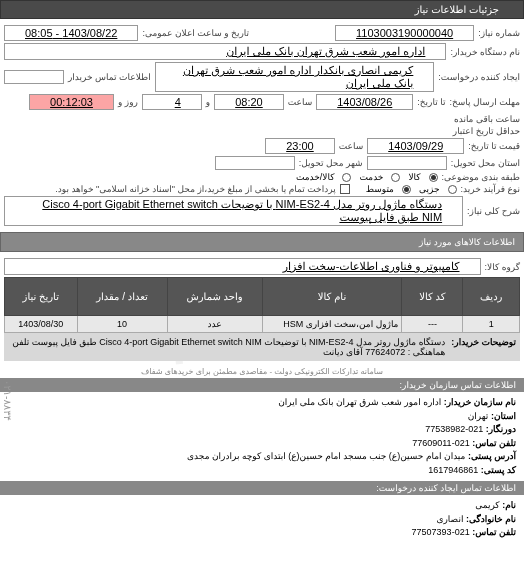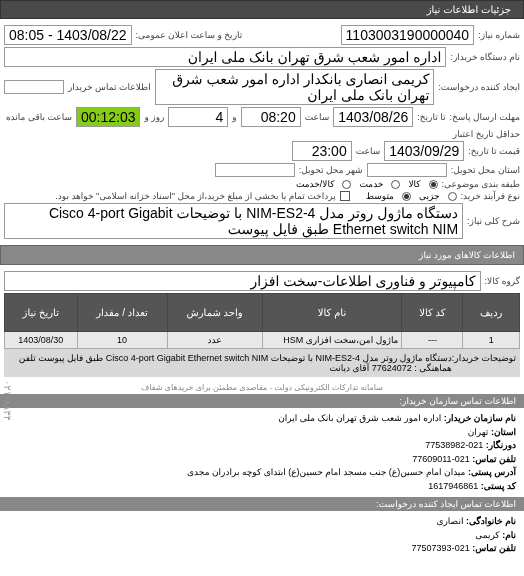--- a/index.html
+++ b/index.html
@@ -1,37 +1,37 @@
 <!DOCTYPE html>
 <html dir="rtl" lang="fa"><head>
 <meta charset="utf-8">
 <style>
 * { box-sizing: border-box; margin: 0; padding: 0; }
 html, body { width: 524px; height: 576px; font-family: Tahoma, Arial, sans-serif; font-size: 9px; direction: rtl; background: #fff; }
 .page { width: 524px; background: #fff; position: relative; }
 .watermark { position: absolute; font-size: 60px; color: rgba(0,0,0,0.05); font-weight: bold; top: 300px; left: 50%; transform: translateX(-50%) rotate(-5deg); pointer-events: none; z-index: 0; }
-.header-bar { background: #4a4a4a; color: #fff; padding: 3px 12px; font-size: 10px; text-align: right; border: 1px solid #333; }
+.header-bar { background: #4a4a4a; color: #fff; padding: 3px 24px; font-size: 10px; text-align: right; border: 1px solid #333; }
 .sub-header { background: #888; color: #fff; padding: 4px 8px; font-size: 9px; border: 1px solid #666; }
 .content { padding: 4px; position: relative; z-index: 1; }
 .row { display: flex; align-items: center; margin: 2px 0; gap: 4px; flex-wrap: wrap; }
 .label { color: #444; font-size: 9px; white-space: nowrap; }
-.field { background: #fff; border: 1px solid #999; padding: 1px 4px; font-size: 14px; min-height: 14px; display: inline-block; min-width: 80px; }
+.field { background: #fff; border: 1px solid #999; padding: 1px 20px; font-size: 11px; min-height: 14px; display: inline-block; min-width: 80px; text-decoration: underline; }
 .field.wide { flex: 1; min-width: 200px; }
 .field.medium { min-width: 120px; }
 .field.small { min-width: 60px; }
 .radio-group { display: flex; gap: 8px; align-items: center; }
 .radio-item { display: flex; align-items: center; gap: 8px; }
 .radio-circle { width: 9px; height: 9px; border: 1px solid #555; border-radius: 50%; display: inline-flex; align-items: center; justify-content: center; }
 .radio-circle.checked::after { content: ''; width: 5px; height: 5px; background: #333; border-radius: 50%; display: block; }
 .checkbox { width: 10px; height: 10px; border: 1px solid #555; display: inline-block; }
 .table { width: 100%; border-collapse: collapse; margin-top: 2px; }
 .table th { background: #555; color: #fff; padding: 13px; font-size: 10px; border: 1px solid #444; font-weight: normal; }
 .table td { background: #e8e8e8; padding: 3px; font-size: 9px; border: 1px solid #aaa; text-align: center; }
 .desc-row { background: #d8d8d8; padding: 4px; font-size: 9px; display: flex; }
-.desc-label { font-weight: normal; flex-shrink: 0; }
+.desc-label { font-weight: bold; margin-left: 6px; flex-shrink: 0; }
 .section-title { background: #888; color: #fff; padding: 2px 8px; font-size: 9px; }
 .contact-block { padding: 4px 8px; font-size: 9px; line-height: 1.5; }
 .contact-block .lbl { font-weight: bold; }
 .notice { font-size: 8px; color: #888; padding: 2px 8px; text-align: center; }
 </style>
 </head>
 <body>
 
 <div class="page">
 
@@ -63,21 +63,21 @@
 
 <div class="row">
   <span class="label">مهلت ارسال پاسخ:</span>
   <span class="label">تا تاریخ:</span>
   <span class="field">1403/08/26</span>
   <span class="label">ساعت</span>
   <span class="field small">08:20</span>
   <span class="label">و</span>
   <span class="field small">4</span>
   <span class="label">روز و</span>
-  <span class="field small" style="background:#84cc16">00:12:03</span>
+  <span class="field small" style="background:#fca5a5">00:12:03</span>
   <span class="label">ساعت باقی مانده</span>
 </div>
 
 <div class="row">
   <span class="label">حداقل تاریخ اعتبار</span>
 </div>
 <div class="row">
   <span class="label">قیمت تا تاریخ:</span>
   <span class="field">1403/09/29</span>
   <span class="label">ساعت</span>
@@ -177,20 +177,20 @@
   <div><span class="lbl">نام سازمان خریدار:</span> <span>اداره امور شعب شرق تهران بانک ملی ایران</span></div>
   <div><span class="lbl">استان:</span> <span>تهران</span></div>
   <div><span class="lbl">دورنگار:</span> <span>021-77538982</span></div>
   <div><span class="lbl">تلفن تماس:</span> <span>021-77609011</span></div>
   <div><span class="lbl">آدرس پستی:</span> <span>میدان امام حسین(ع) جنب مسجد امام حسین(ع) ابتدای کوچه برادران مجدی</span></div>
   <div><span class="lbl">کد پستی:</span> <span>1617946861</span></div>
 </div>
 
 <div class="section-title">اطلاعات تماس ایجاد کننده درخواست:</div>
 <div class="contact-block">
+  <div><span class="lbl">نام:</span> <span>کریمی</span></div>
   <div><span class="lbl">نام خانوادگی:</span> <span>انصاری</span></div>
-  <div><span class="lbl">نام:</span> <span>کریمی</span></div>
   <div><span class="lbl">تلفن تماس:</span> <span>021-77507393</span></div>
 </div>
 
 <div style="position:absolute;left:2px;top:380px;writing-mode:vertical-rl;font-size:10px;color:#999">۰۲۱-۸۸۳۴</div>
 
 </div>
 
 </body></html>

